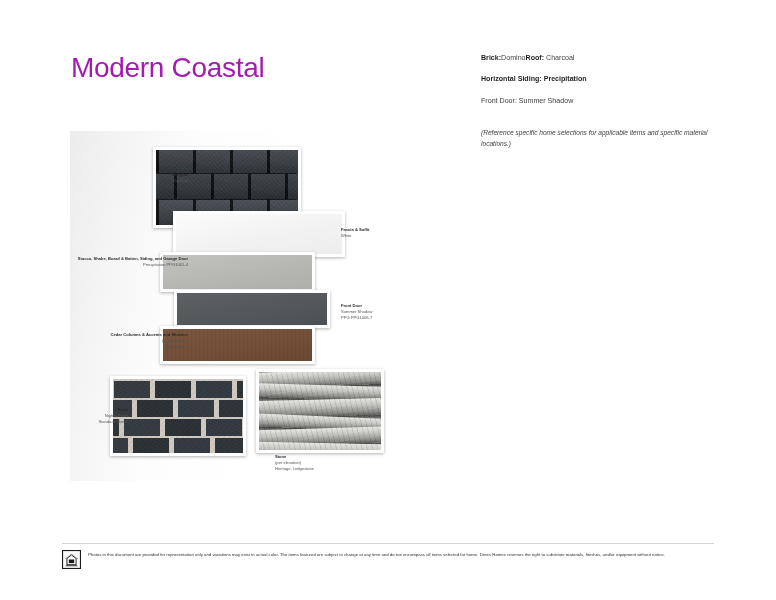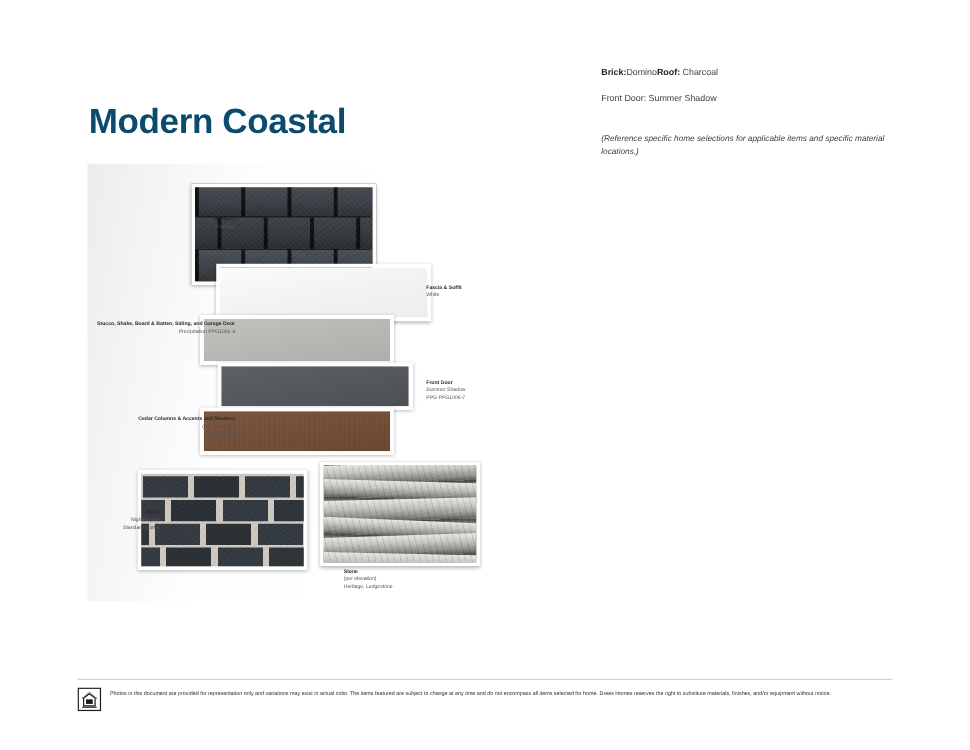--- a/index.html
+++ b/index.html
@@ -15,25 +15,24 @@
     font-family: "Liberation Sans", sans-serif;
     color: #231f20;
   }
 
   
   .page-title {
     position: absolute;
     left: 71px;
     top: 52px;
     font-size: 28px;
-    font-weight: bold;
+    font-weight: normal;
     letter-spacing: -0.3px;
-    color: #0c4a6e;
+    color: #a21caf;
     white-space: nowrap;
-    margin-top: 29px;
   }
 
   
   .board {
     position: absolute;
     left: 70px;
     top: 131px;
     width: 330px;
     height: 350px;
   }
@@ -324,20 +323,23 @@
     <span class="cap-sub">(per elevation)</span>
     <span class="cap-sub">Heritage, Ledgestone</span>
   </div>
 </div>
 
 <div class="spec-panel">
 
   <div class="spec-list">
     <div class="row">
       <b>Brick:</b><span>Domino</span><b>Roof:</b><span> Charcoal</span>
+    </div>
+    <div class="row">
+      <b>Horizontal Siding:</b><b> Precipitation</b>
     </div>
     <div class="row">
       <span>Front Door:</span><span> Summer Shadow</span>
     </div>
   </div>
 
   <div class="spec-note">(Reference specific home selections for applicable items and specific material locations.)</div>
 </div>
 
 <div class="footer-rule"></div>

